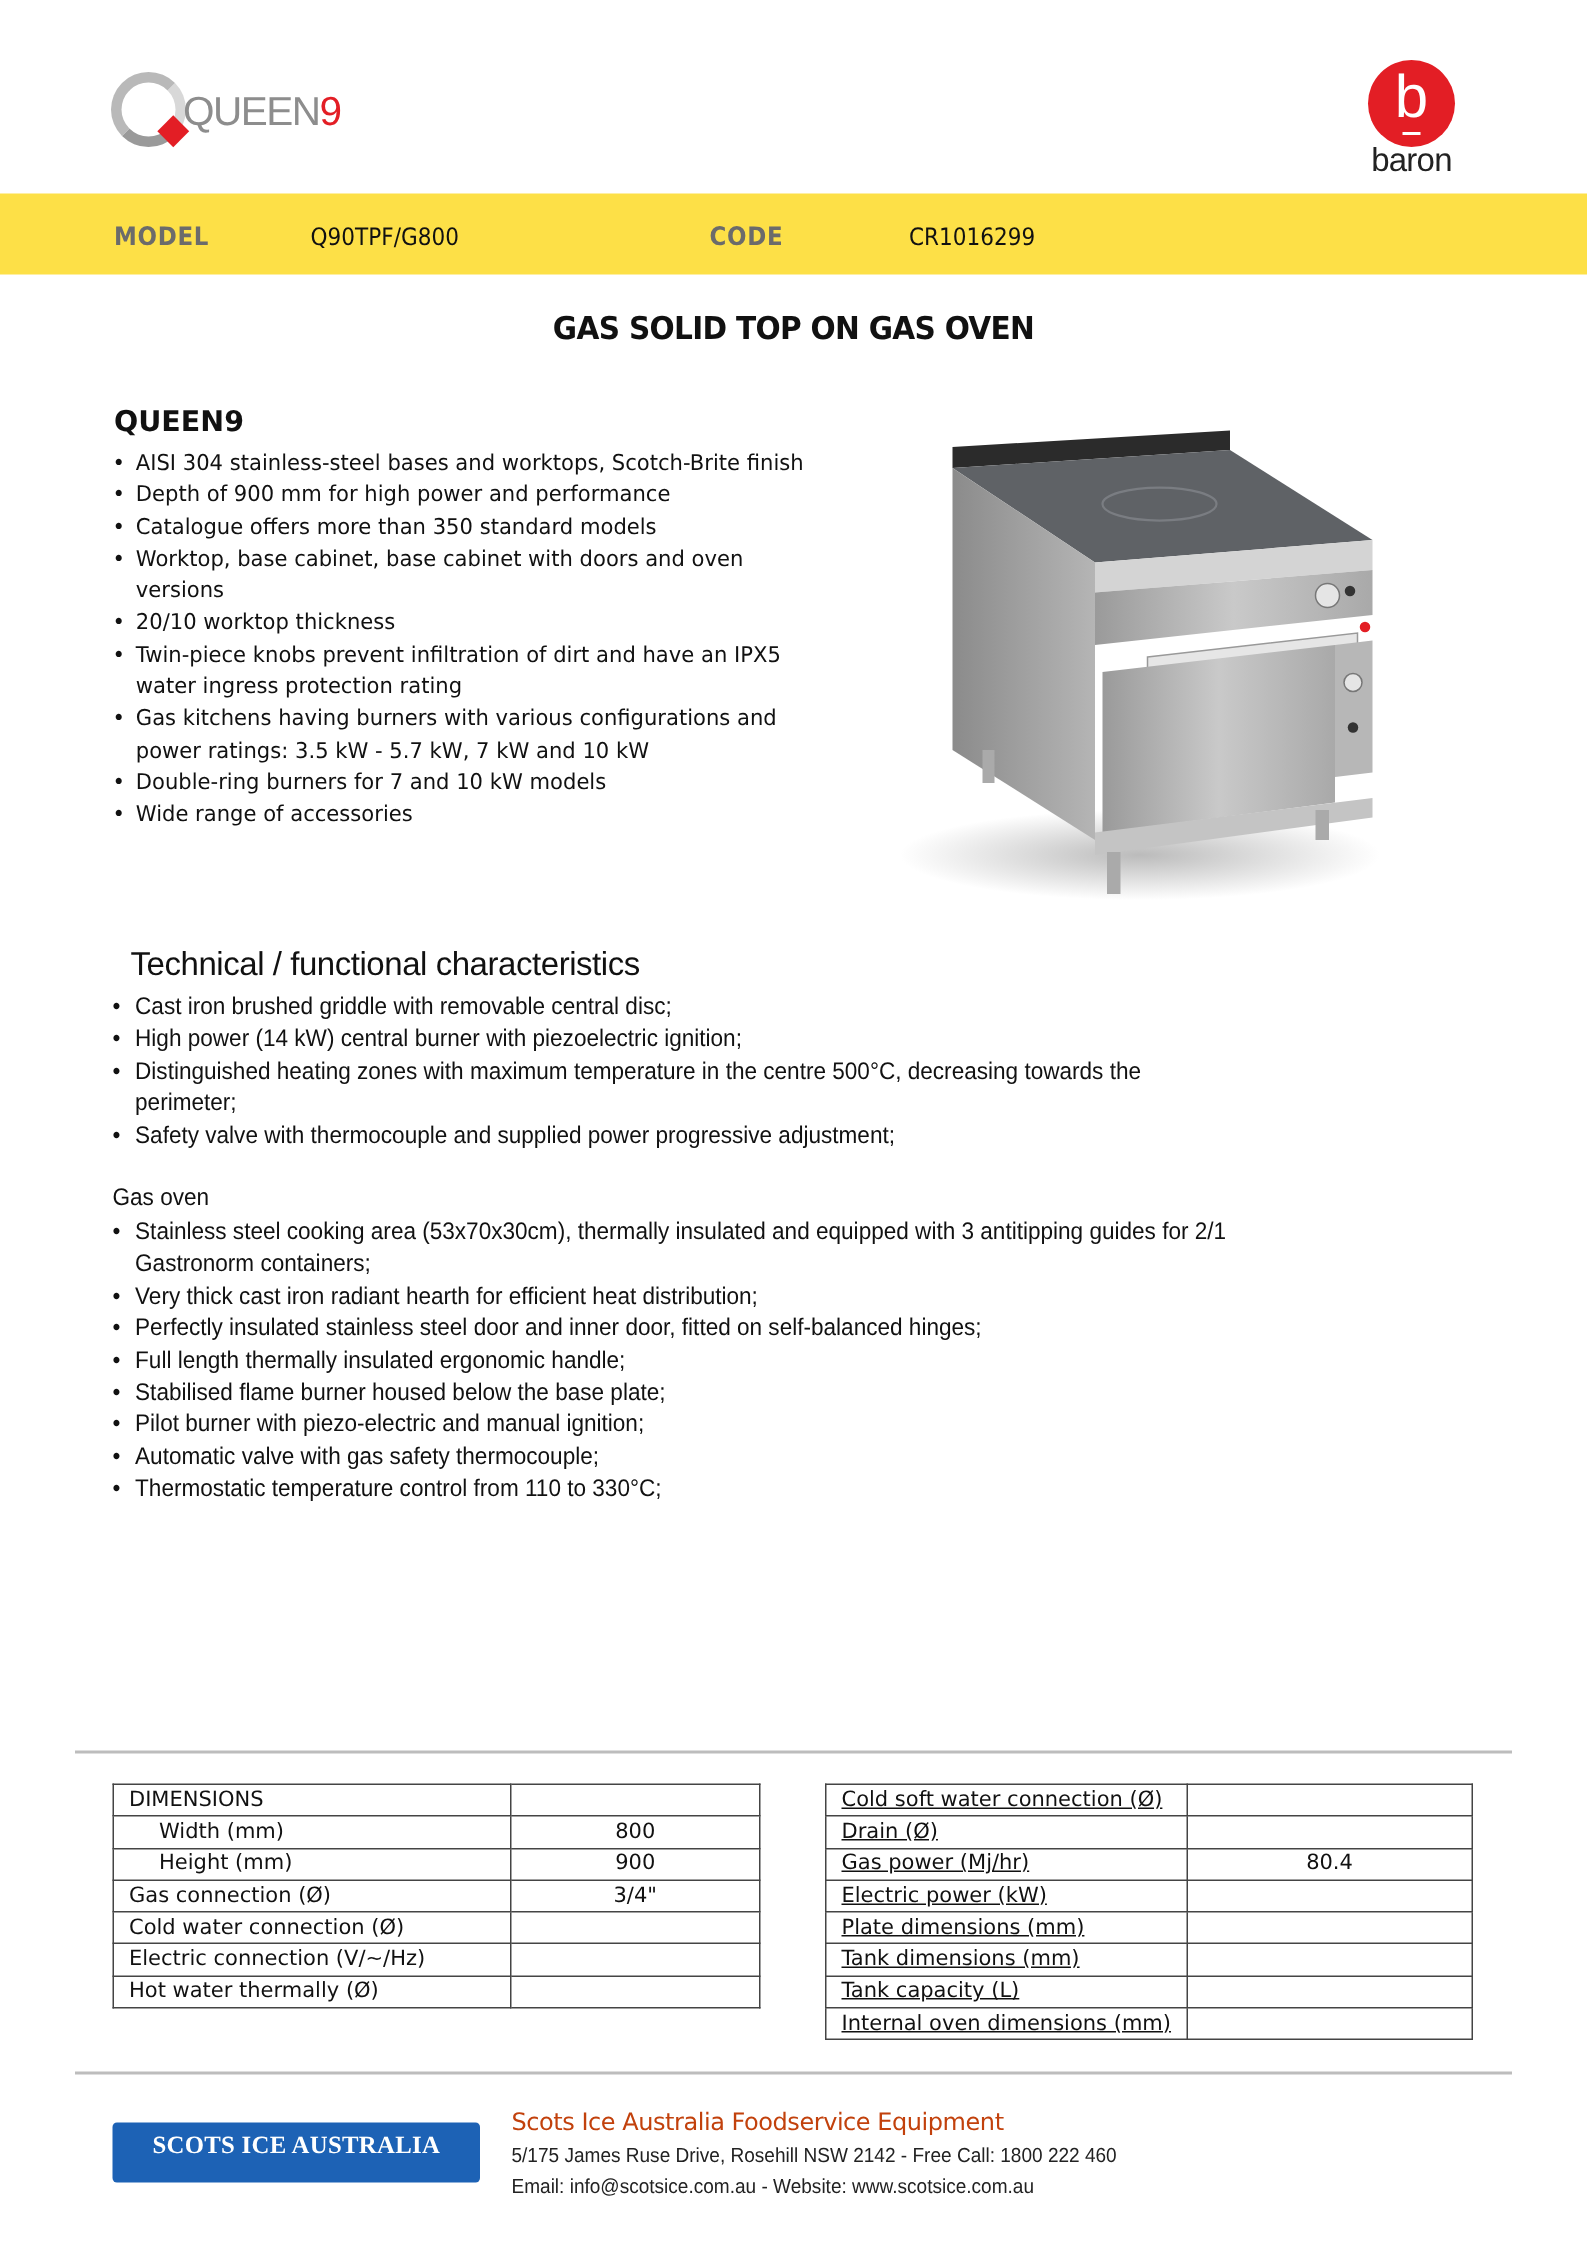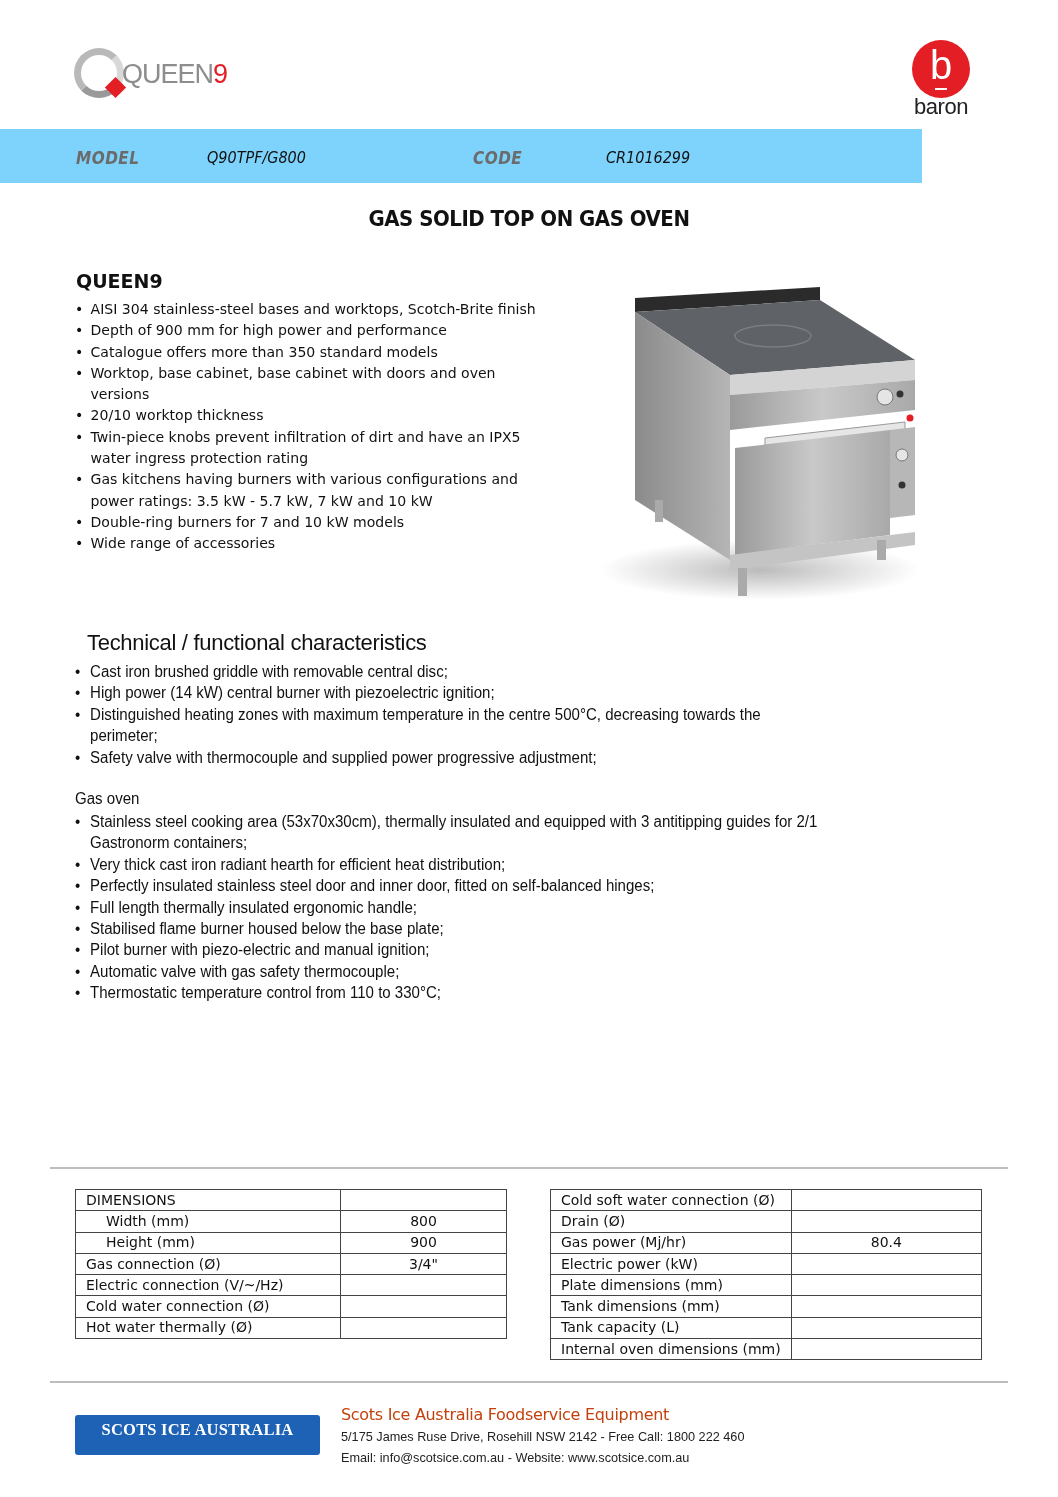--- a/index.html
+++ b/index.html
@@ -14,21 +14,21 @@
   .q9-text { position: absolute; left: 50px; top: 13px; font-family: "Liberation Sans", sans-serif; font-size: 27px; letter-spacing: -1px; color: #8d8d8d; font-weight: 300; }
   .q9-text .nine { color: #e31e25; }
 
   .baron-logo { position: absolute; left: 907px; top: 40px; width: 68px; height: 75px; text-align: center; }
   .baron-circle { width: 58px; height: 58px; margin: 0 auto; border-radius: 50%; background: #e31e25; position: relative; }
   .baron-b { position: absolute; left: 0; right: 0; top: 3px; color: #fff; font-family: "Liberation Sans", sans-serif; font-size: 40px; line-height: 44px; font-weight: 300; }
   .baron-underline { position: absolute; left: 23px; top: 48px; width: 12px; height: 2px; background: #fff; }
   .baron-word { font-family: "Liberation Sans", sans-serif; font-size: 22px; color: #222; margin-top: -4px; letter-spacing: -0.5px; }
 
   
-  .model-bar { position: absolute; left: 0; top: 129px; width: 922px; height: 54px; background: #7dd3fc; font-style: italic; }
+  .model-bar { position: absolute; left: 0; top: 129px; width: 1058px; height: 54px; background: #fde047; }
   .mb-label { position: absolute; top: 19px; font-family: "DejaVu Sans", sans-serif; font-size: 17px; color: #6b6b6b; letter-spacing: 0.5px; font-weight: bold; transform: scaleX(0.9); transform-origin: left; }
   .mb-value { position: absolute; top: 19px; font-family: "DejaVu Sans", sans-serif; font-size: 16px; color: #111; transform: scaleX(0.9); transform-origin: left; }
 
   .page-title { position: absolute; left: 0; width: 1058px; top: 207px; text-align: center; font-family: "DejaVu Sans", sans-serif; font-weight: bold; font-size: 21px; letter-spacing: -0.5px; transform: scaleX(0.94); }
 
   
   .sec-heading { position: absolute; font-family: "DejaVu Sans", sans-serif; font-weight: bold; font-size: 19px; }
   .bullets { position: absolute; list-style: none; font-family: "DejaVu Sans", sans-serif; font-size: 14.5px; line-height: 21.3px; color: #111; }
   .bullets li { position: relative; padding-left: 16px; }
   .bullets li::before { content: "•"; position: absolute; left: 0; top: 0; }
@@ -47,21 +47,21 @@
   .hr { position: absolute; left: 50px; width: 958px; height: 2px; background: #bdbdbd; }
 
   
   table.spec { position: absolute; border-collapse: collapse; font-family: "DejaVu Sans", sans-serif; font-size: 14px; color: #111; }
   table.spec td { border: 1px solid #444; height: 21.3px; padding: 0 10px; line-height: 19px; white-space: nowrap; }
   table.spec td.val { text-align: center; margin-top: 23px; }
   table.spec td.indent { padding-left: 30px; }
   .spec-left { left: 75px; top: 1189px; width: 432px; padding-left: 12px; }
   .spec-left td:first-child { width: 265px; }
   .spec-right { left: 550px; top: 1189px; width: 432px; }
-  .spec-right td:first-child { width: 215px; }
+  .spec-right td:first-child { width: 215px; text-decoration: underline; }
 
   
   .sia-logo { position: absolute; left: 75px; top: 1415px; width: 245px; height: 40px; background: #1d62b5; border-radius: 3px; text-align: center; color: #fff; }
   .sia-name { font-family: Liberation Serif, serif; font-weight: bold; font-size: 16.5px; margin-top: 5px; letter-spacing: 0.2px; }
   .sia-sub { font-family: "DejaVu Sans", sans-serif; font-size: 10px; letter-spacing: 1.5px; margin-top: 16px; }
   .ft-company { position: absolute; left: 341px; top: 1405px; font-family: "DejaVu Sans", sans-serif; font-size: 16px; color: #c2410c; letter-spacing: -0.3px; }
   .ft-line { position: absolute; left: 341px; font-family: "Liberation Sans", sans-serif; font-size: 13.5px; color: #222; transform: scaleX(0.94); transform-origin: left; }
 </style>
 </head>
 <body>
@@ -180,25 +180,25 @@
       </tr>
   <tr>
         <td class="indent">Height (mm)</td>
         <td class="val">900</td>
       </tr>
   <tr>
         <td>Gas connection (Ø)</td>
         <td class="val">3/4"</td>
       </tr>
   <tr>
+        <td>Cold water connection (Ø)</td>
+        <td class="val"></td>
+      </tr>
+  <tr>
         <td>Electric connection (V/~/Hz)</td>
-        <td class="val"></td>
-      </tr>
-  <tr>
-        <td>Cold water connection (Ø)</td>
         <td class="val"></td>
       </tr>
   <tr>
         <td>Hot water thermally (Ø)</td>
         <td class="val"></td>
       </tr>
 </tbody>
   </table>
 
 <table class="spec spec-right">

